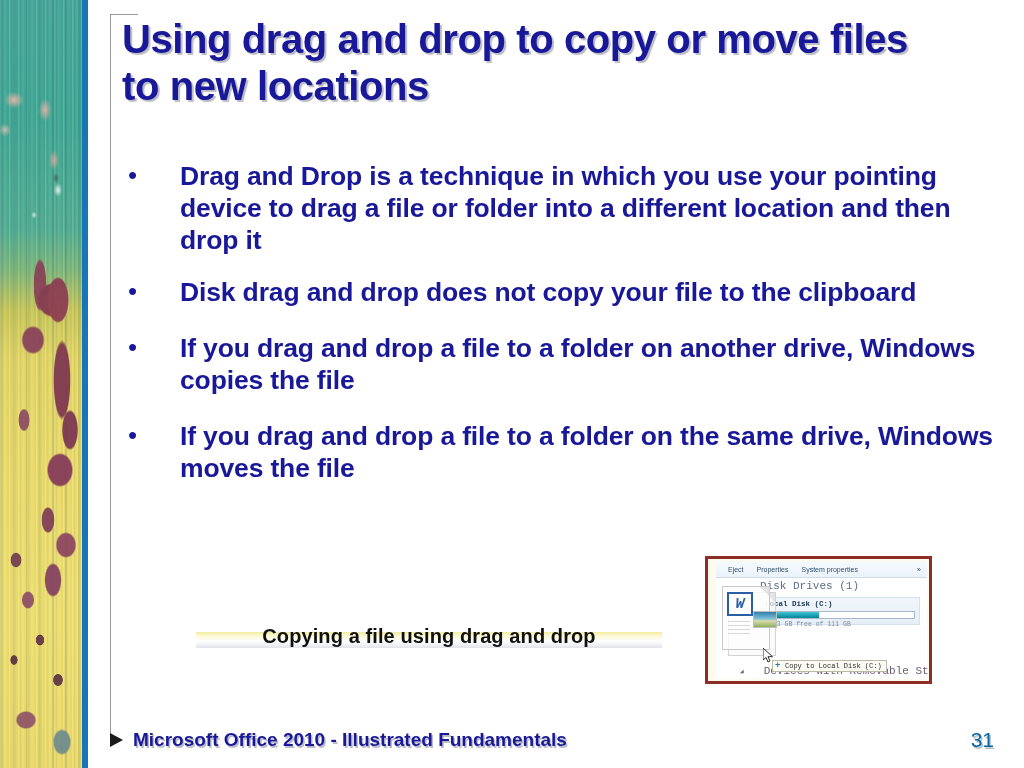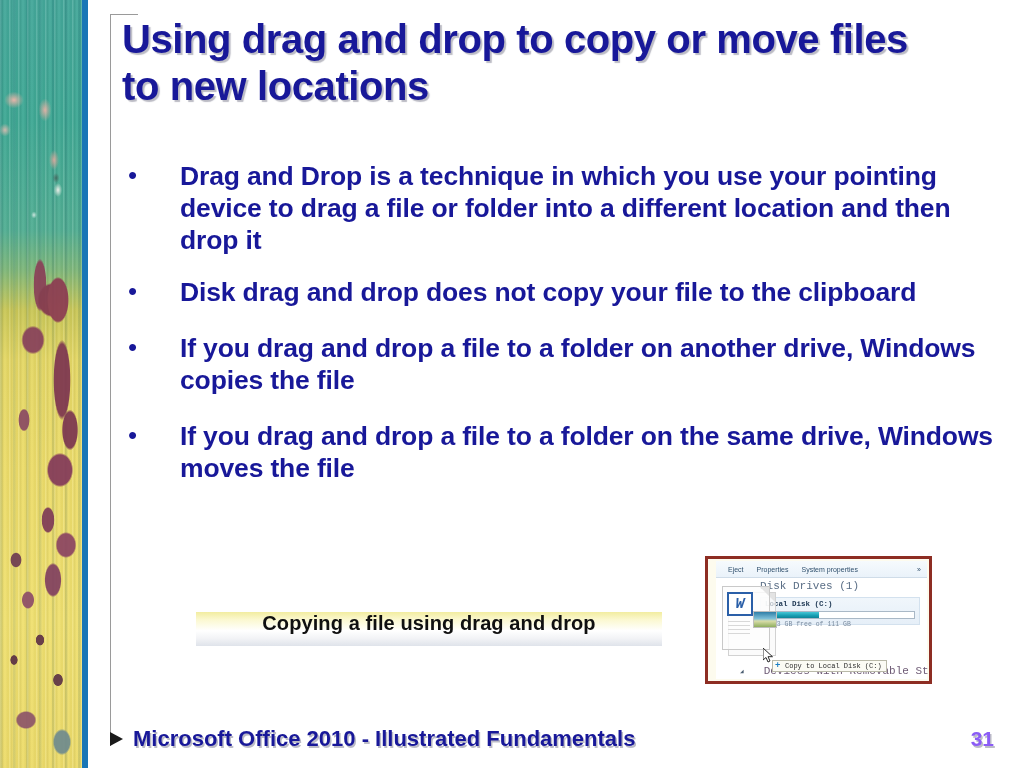--- a/index.html
+++ b/index.html
@@ -177,31 +177,31 @@
   }
   .bullet-row.b1 { margin-bottom: 20px; }
   .bullet-row.b2 { margin-bottom: 24px; }
   .bullet-row.b3 { margin-bottom: 24px; }
   .bullet-row.b4 { margin-bottom: 0; }
 
   
   #caption {
     position: absolute;
     left: 196px;
-    top: 612px;
+    top: 632px;
     width: 466px;
-    height: 34px;
+    height: 16px;
     background: linear-gradient(to bottom,
       #f2eda0 0%,
       #fbf8cf 22%,
       #ffffff 55%,
       #f2f3f6 78%,
       #dfe3ea 100%);
     display: flex;
-    align-items: flex-start;
+    align-items: flex-end;
     justify-content: center;
   }
   #caption-text {
     font-size: 20px;
     font-weight: bold;
     color: #101010;
     letter-spacing: 0.1px;
   }
 
   
@@ -426,31 +426,31 @@
   }
   #footer-tri {
     width: 0; height: 0;
     border-left: 13px solid #1a1a1a;
     border-top: 7px solid transparent;
     border-bottom: 7px solid transparent;
     margin-right: 10px;
     flex: 0 0 auto;
   }
   #footer-text {
-    font-size: 22px;
+    font-size: 19px;
     font-weight: bold;
     color: #181899;
     text-shadow: 1.5px 1.5px 0.5px rgba(160,160,175,0.7);
     flex: 1 1 auto;
     white-space: nowrap;
   }
   #footer-page {
     font-size: 21px;
-    font-weight: bold;
-    color: #8b5cf6;
+    font-weight: normal;
+    color: #0369a1;
     text-shadow: 1.5px 1.5px 0.5px rgba(160,160,175,0.7);
     flex: 0 0 auto;
     margin-right: 16px;
   }
 </style>
 </head>
 <body>
 
 <div id="slide">
 

